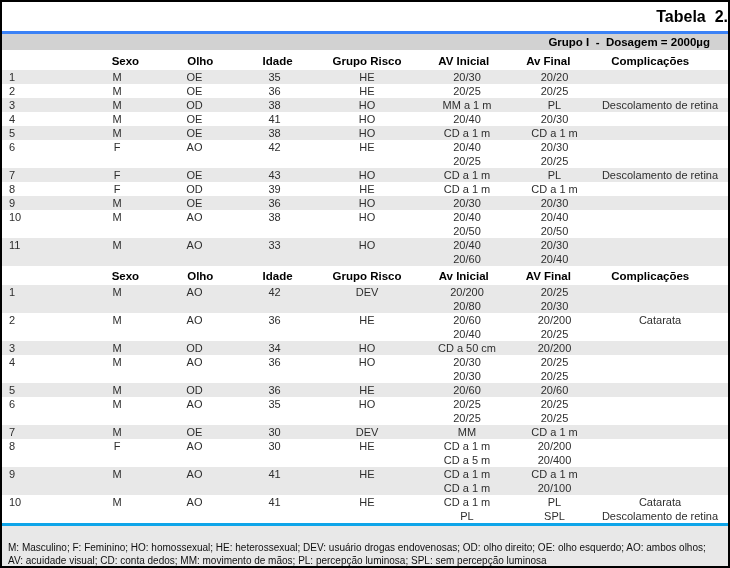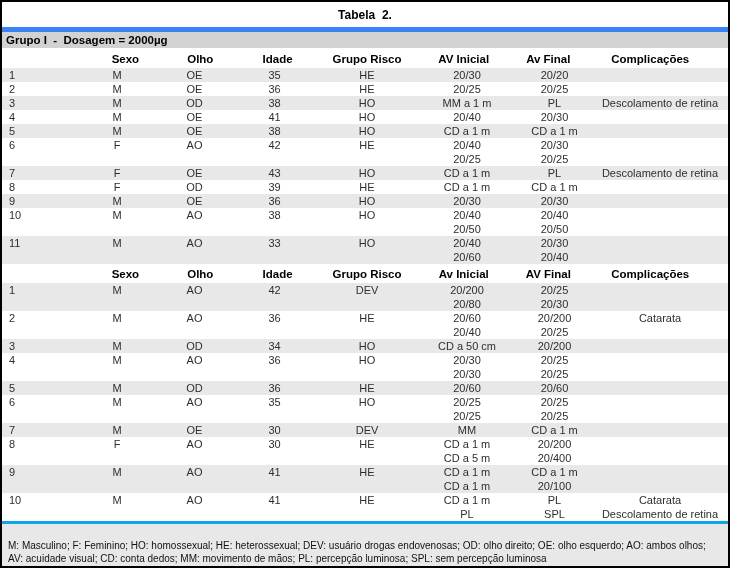--- a/index.html
+++ b/index.html
@@ -4,28 +4,28 @@
 <style>
   html,body { margin:0; padding:0; background:#ffffff; }
   .table-wrap {
     width:730px; height:568px; box-sizing:border-box;
     border:2px solid var(--border,#000);
     background:#fff;
     font-family:"Liberation Sans", sans-serif;
     display:flex; flex-direction:column; overflow:hidden;
   }
   .title {
-    text-align:center; font-weight:bold; font-size:12px; color:#000;
+    text-align:right; font-weight:bold; font-size:16px; color:#000;
     padding:6px 0 5px; white-space:pre;
   }
   .band {
     background:var(--band,#d2d2d2);
-    text-align:left; font-weight:bold; font-size:11.5px; color:#000;
-    padding:2px 4px; white-space:pre;
-    border-top:5px solid #3b82f6; border-bottom:1px solid #fff;
+    text-align:right; font-weight:bold; font-size:11.5px; color:#000;
+    padding:2px 18px; white-space:pre;
+    border-top:3px solid #3b82f6; border-bottom:1px solid #fff;
   }
   .cols-row { display:flex; font-weight:bold; font-size:11.5px; color:#000; padding:3px 12px 2px; }
   .rows {}
   .row { display:flex; font-size:11px; color:#2e2e2e; }
   .row.shaded { background:var(--rowalt,#e8e8e8); }
   .cell { line-height:14px; text-align:center; box-sizing:border-box; }
   .cell .line { line-height:14px; }
   .c0 { width:75px;  text-align:left; padding-left:7px; }
   .c1 { width:80px; }
   .c2 { width:75px; }

